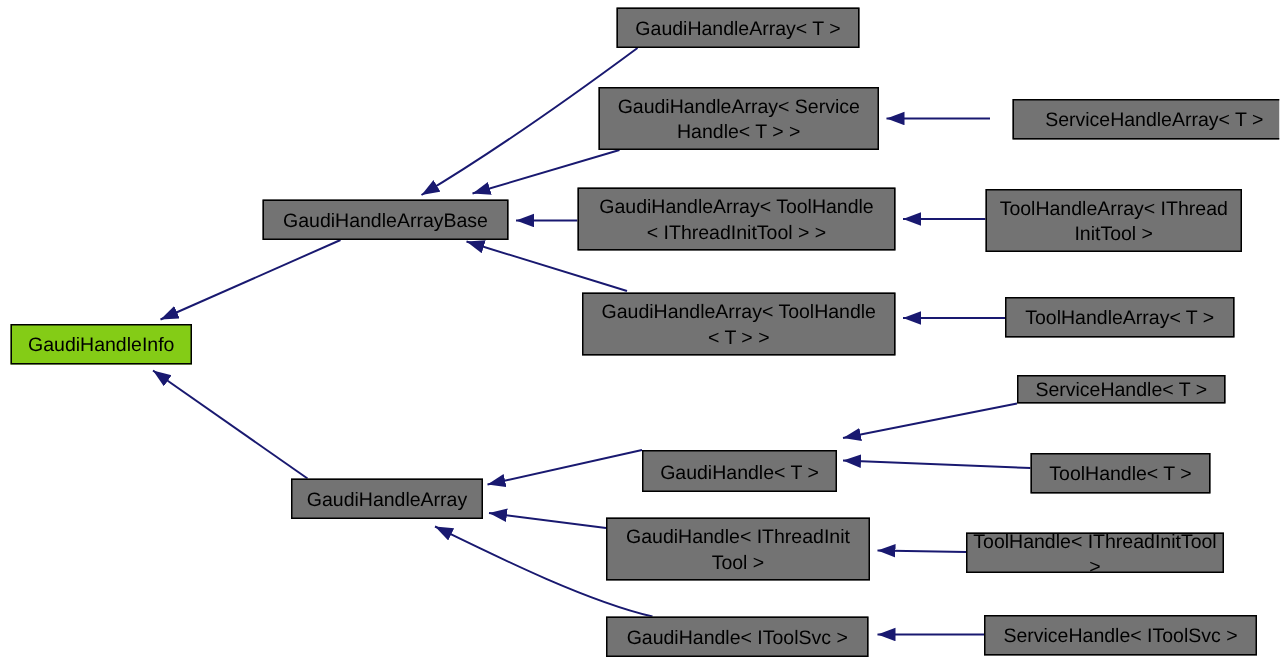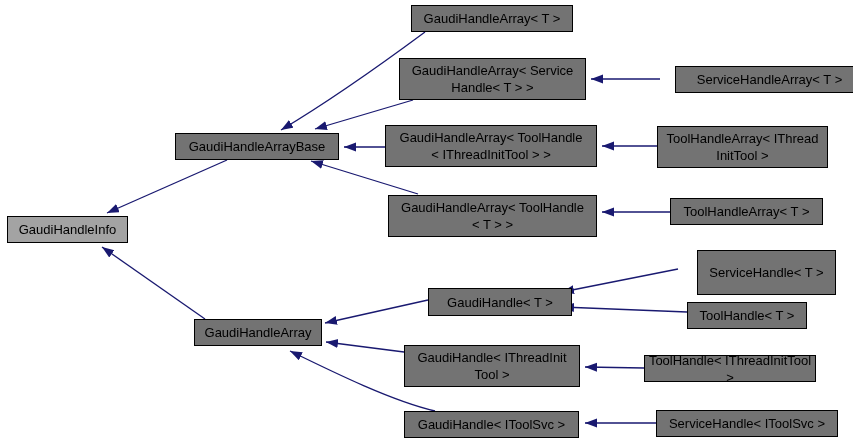--- a/index.html
+++ b/index.html
@@ -25,21 +25,21 @@
     display: flex;
     align-items: center;
     justify-content: center;
     text-align: center;
     font-size: 13px;
     line-height: 17px;
     color: #000000;
     cursor: pointer;
   }
   .node.highlight {
-    background: #a3a3a3;
+    background: #84cc16;
     cursor: default;
   }
   .node-label {
     white-space: pre-line;
     pointer-events: none;
   }
 </style>
 </head>
 <body>
 
@@ -108,25 +108,25 @@
 
   <div class="node" style="left:388px; top:195px; width:209px; height:42px;">
     <span class="node-label">GaudiHandleArray&lt; ToolHandle
 &lt; T &gt; &gt;</span>
   </div>
 
   <div class="node" style="left:670px; top:198px; width:153px; height:27px;">
     <span class="node-label">ToolHandleArray&lt; T &gt;</span>
   </div>
 
-  <div class="node" style="left:428px; top:288px; width:144px; height:28px;">
+  <div class="node" style="left:428px; top:300px; width:130px; height:28px;">
     <span class="node-label">GaudiHandle&lt; T &gt;</span>
   </div>
 
-  <div class="node" style="left:678px; top:250px; width:139px; height:45px;margin-left:19px;">
+  <div class="node" style="left:678px; top:250px; width:139px; height:19px;">
     <span class="node-label">ServiceHandle&lt; T &gt;</span>
   </div>
 
   <div class="node" style="left:687px; top:302px; width:120px; height:27px;">
     <span class="node-label">ToolHandle&lt; T &gt;</span>
   </div>
 
   <div class="node" style="left:404px; top:345px; width:176px; height:42px;">
     <span class="node-label">GaudiHandle&lt; IThreadInit
 Tool &gt;</span>

